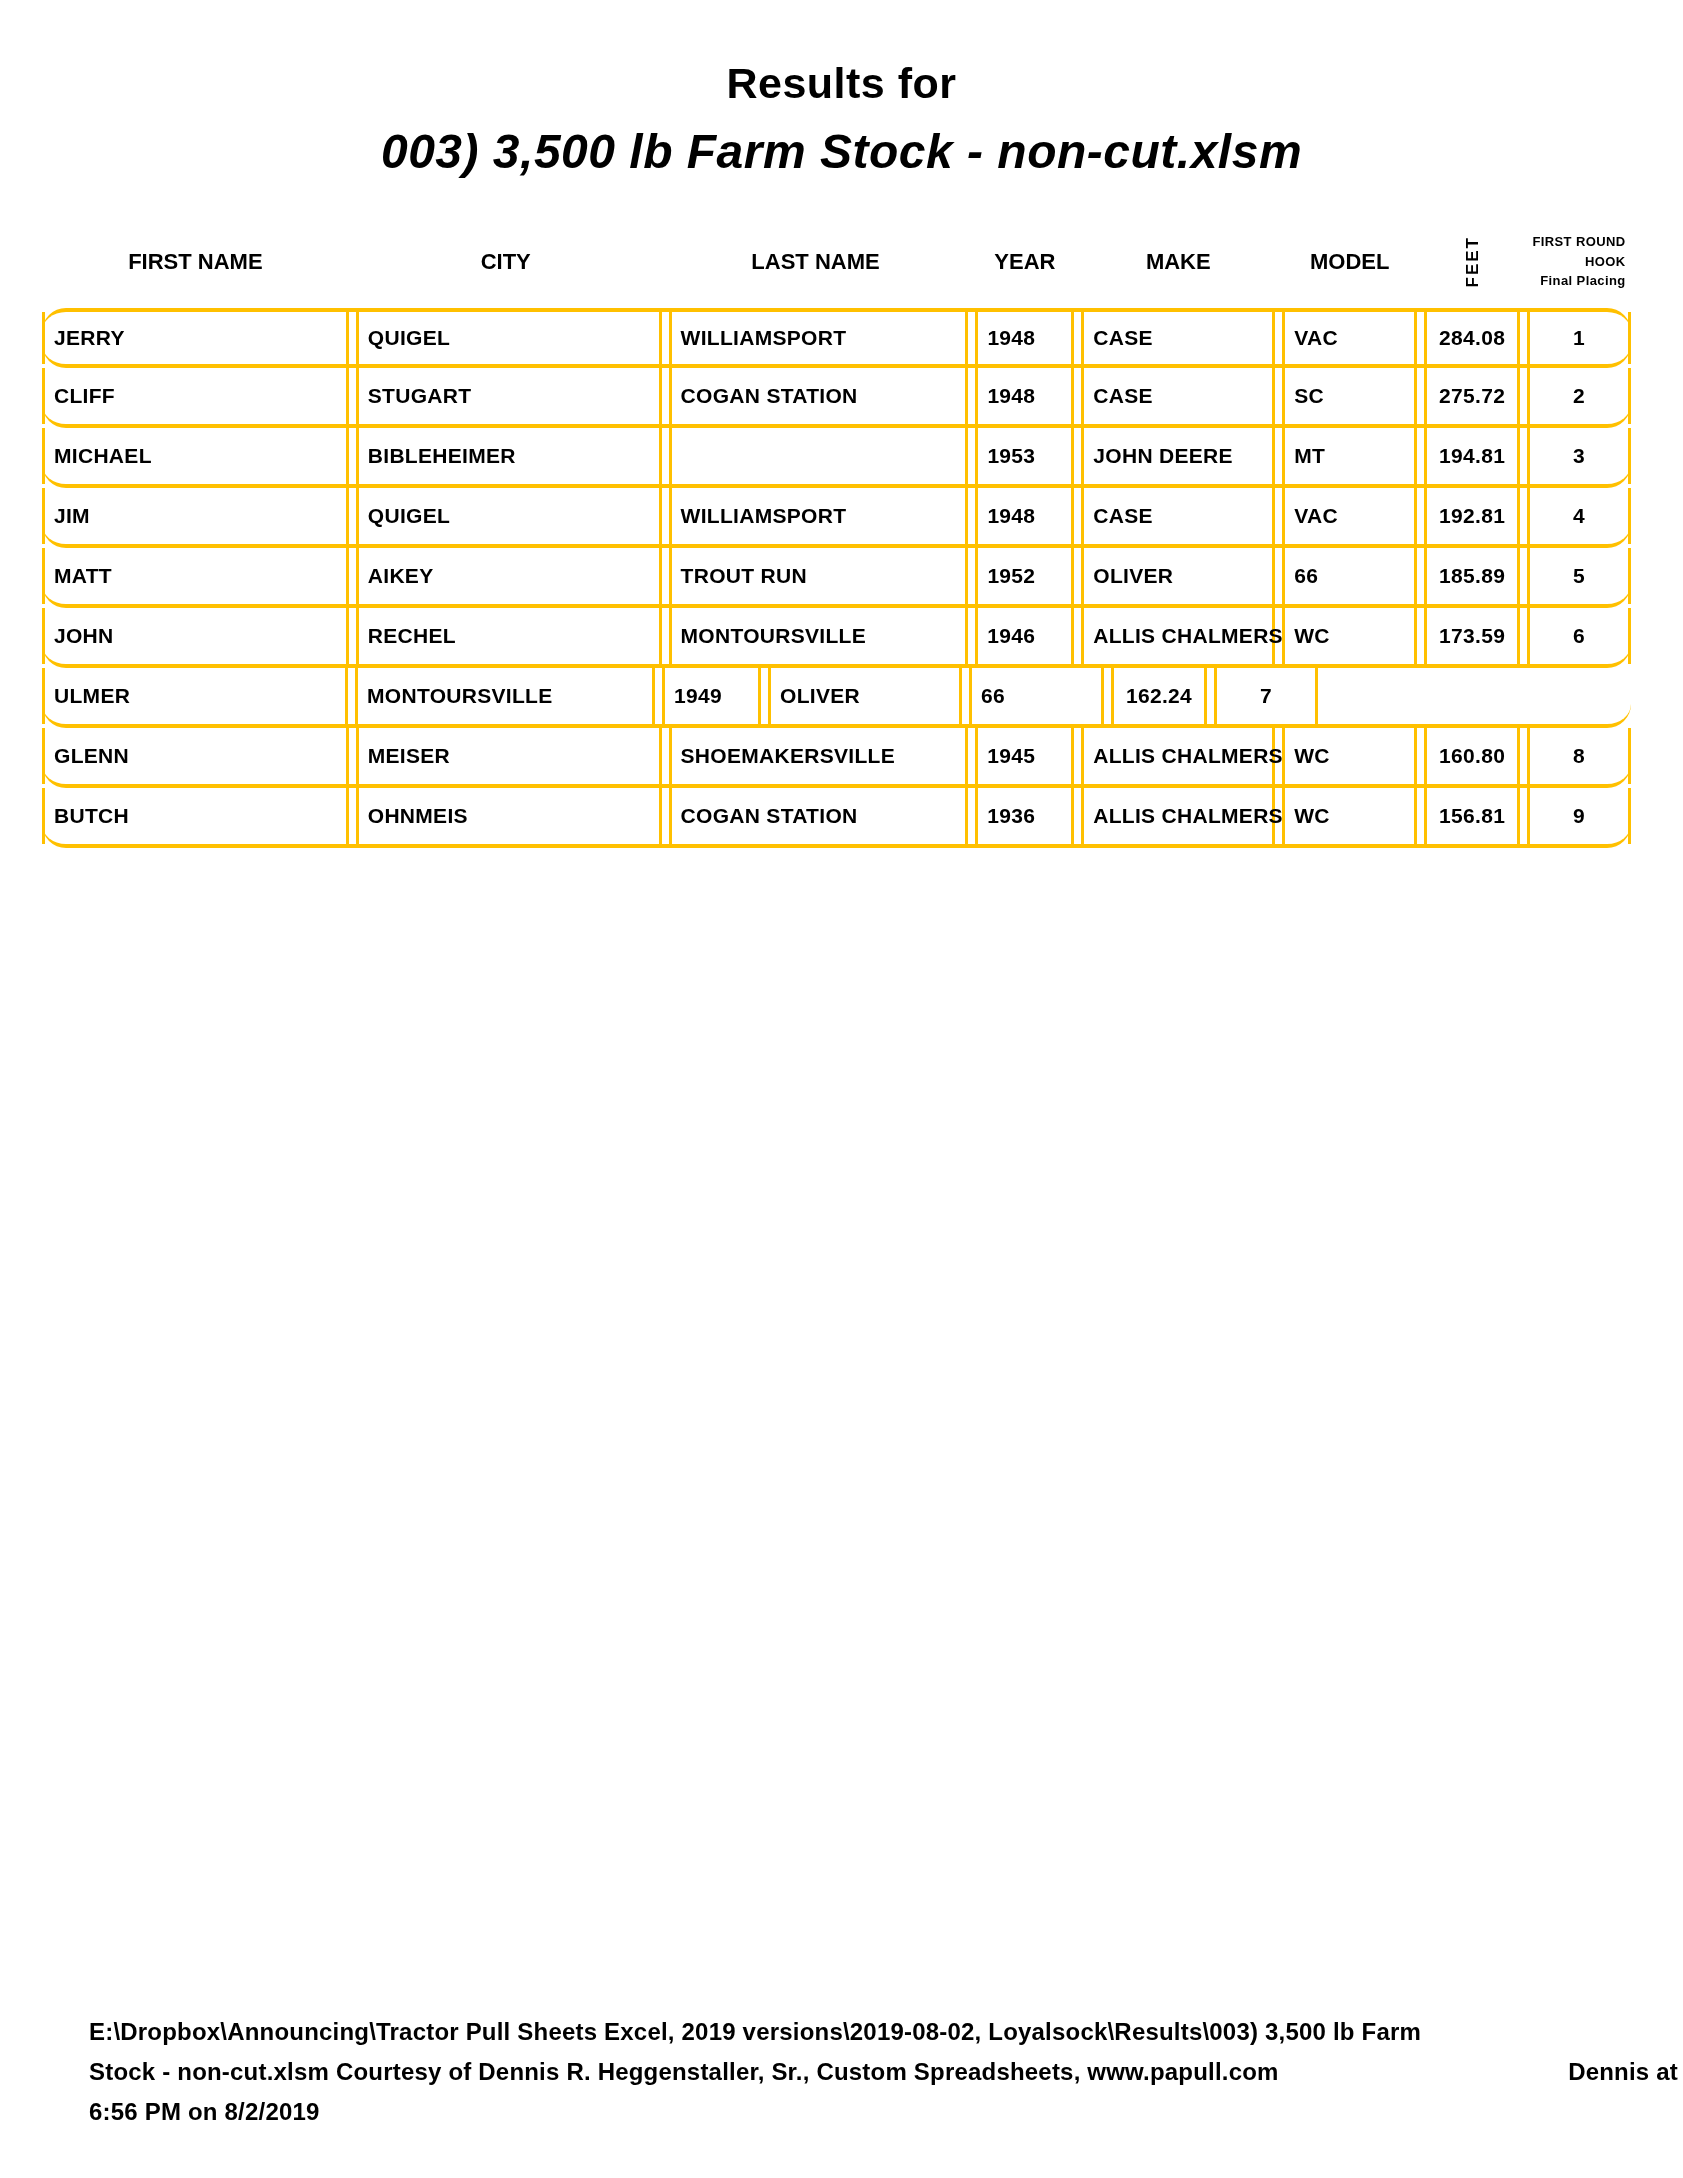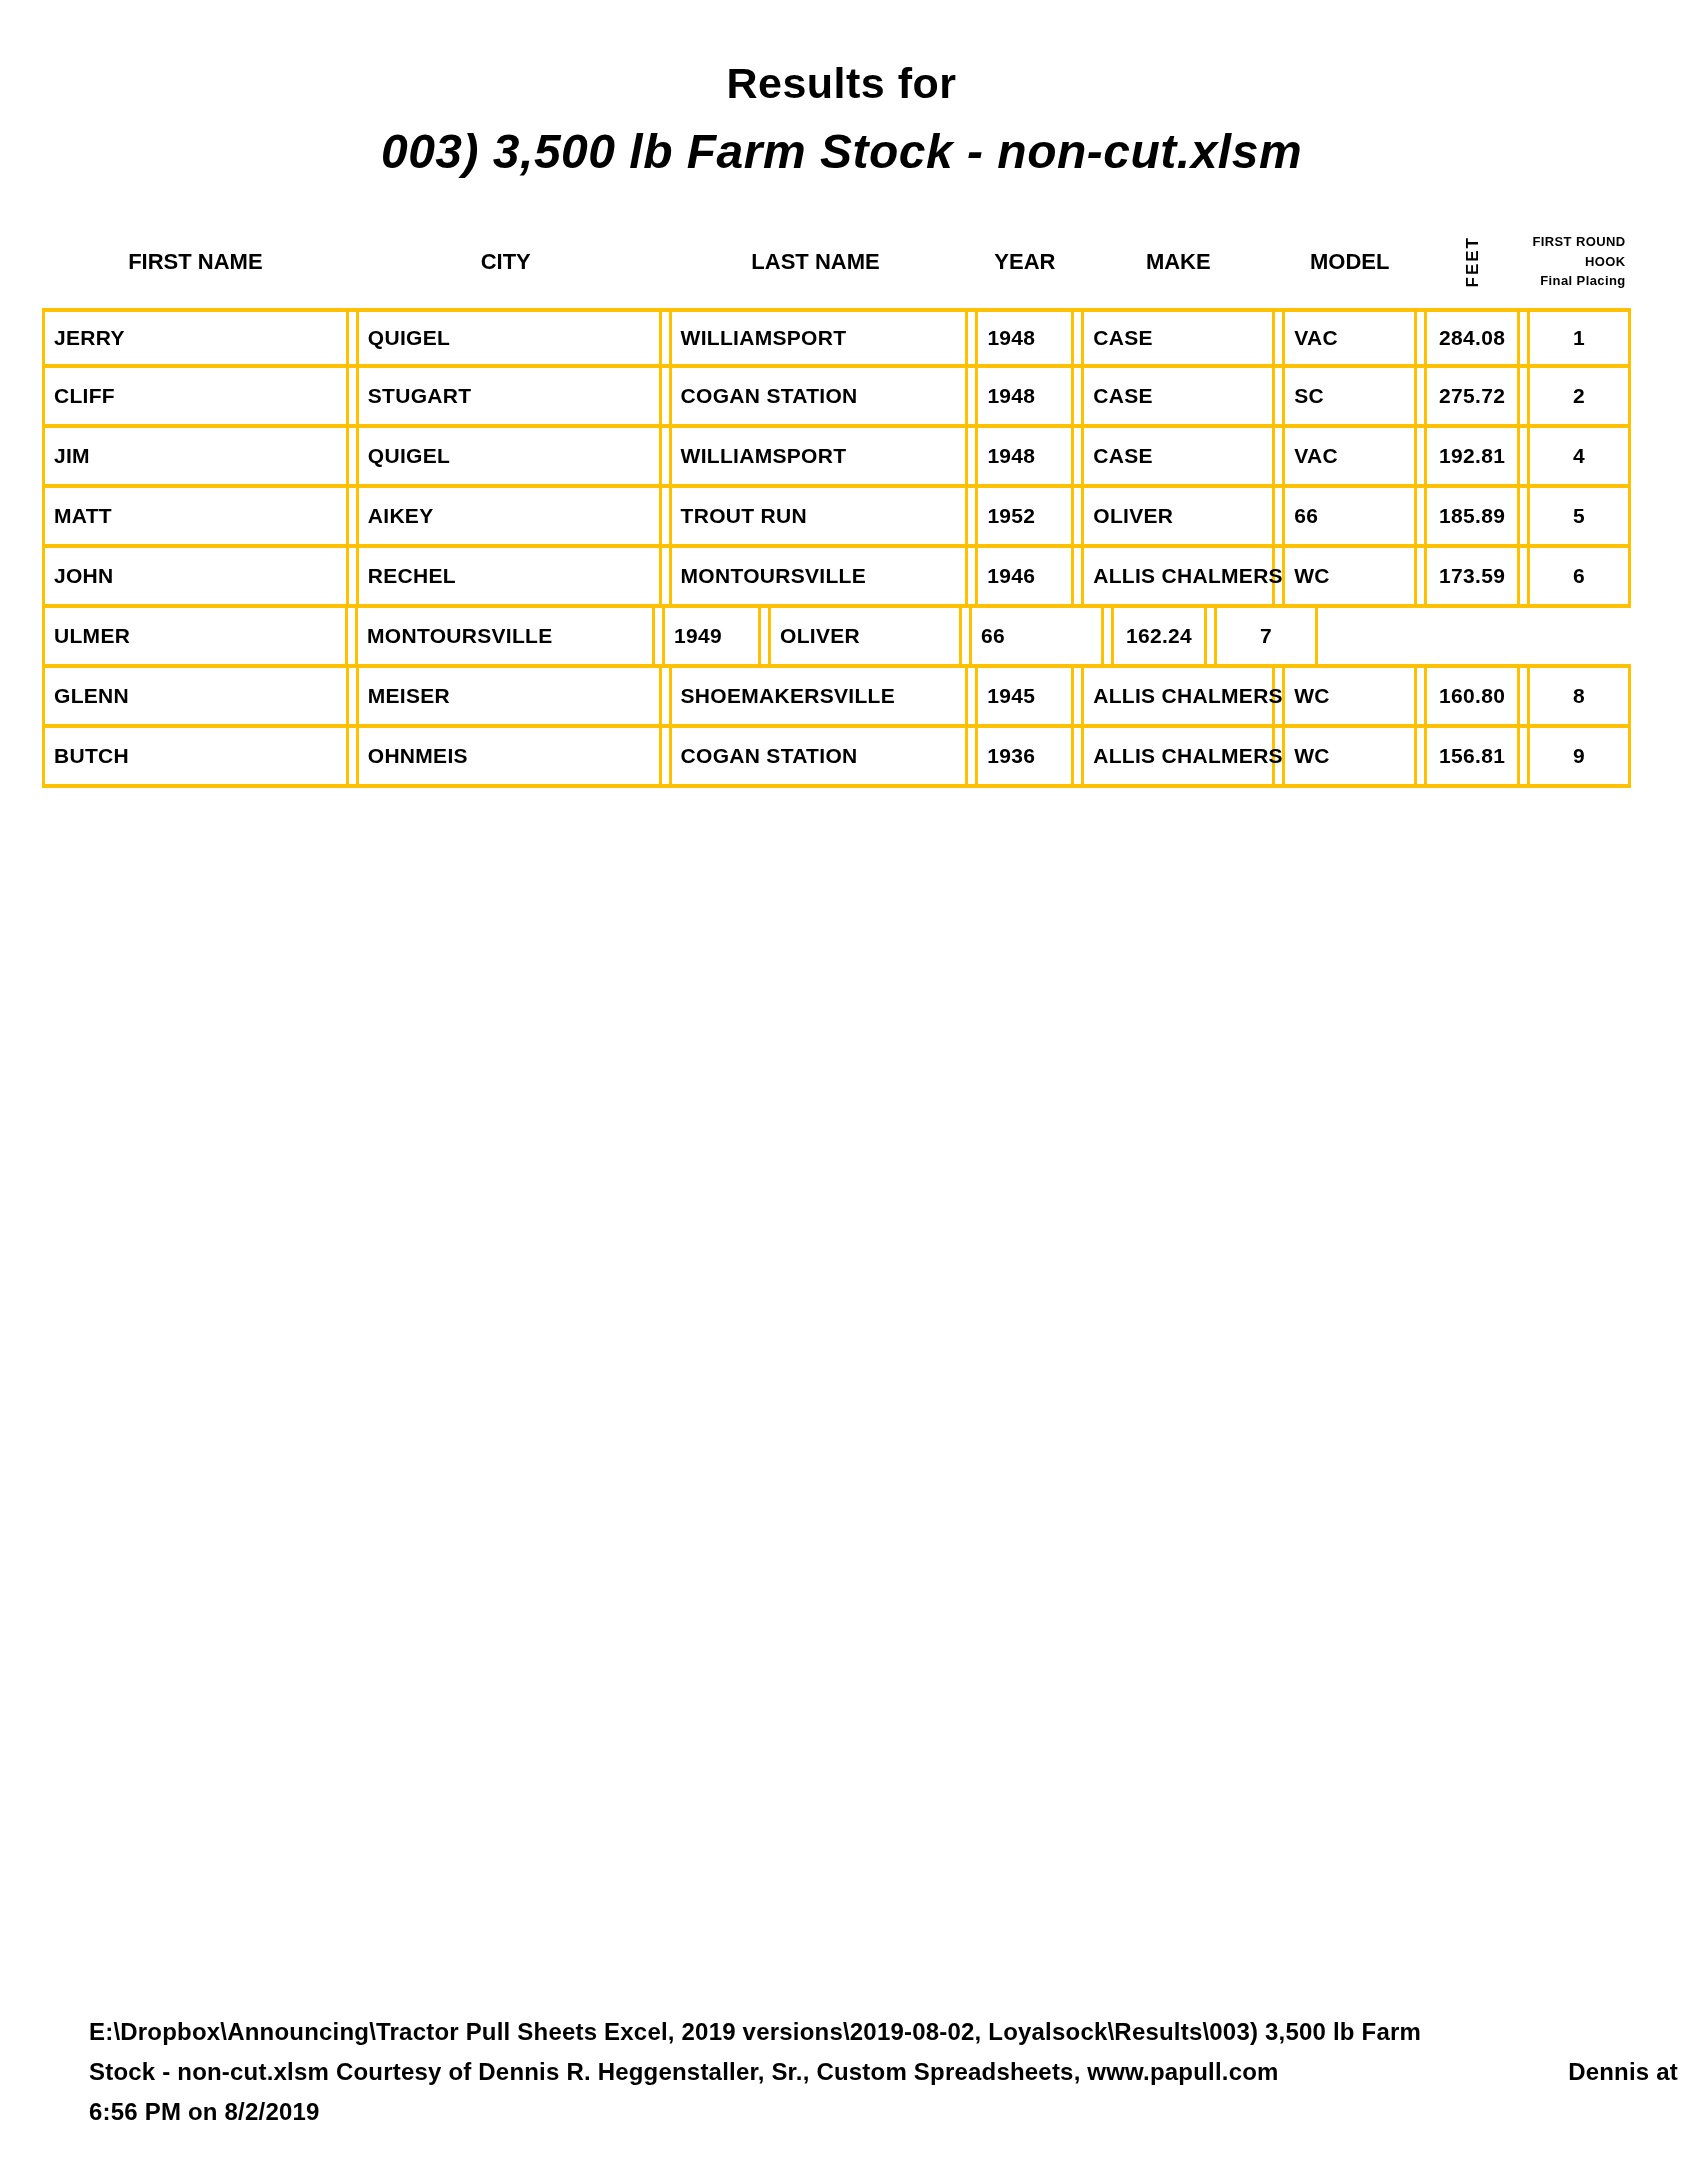--- a/index.html
+++ b/index.html
@@ -33,21 +33,21 @@
   .feet-vert{
     writing-mode:vertical-rl;transform:rotate(180deg);
     font-size:17px;font-weight:bold;letter-spacing:2px;line-height:1;
   }
   .hook{
     font-size:13px;line-height:1.5;letter-spacing:0.4px;
     font-weight:bold;text-align:right;display:block;
   }
   
   .tbody{width:100%;}
-  .trow{display:flex;align-items:stretch;height:60px;border-bottom:4px solid var(--gold);}
+  .trow{display:flex;align-items:stretch;height:60px;border-bottom:4px solid var(--gold);border-radius:24px;}
   .tbody .trow:first-child{border-top:4px solid var(--gold);}
   .cell{
     display:flex;align-items:center;height:100%;
     border-left:3px solid var(--gold);border-right:3px solid var(--gold);
     padding:0 9px;font-weight:bold;font-size:21px;letter-spacing:0.3px;
     white-space:nowrap;overflow:visible;background:transparent;
   }
   .cell:not(:last-child){margin-right:7px;}
   .al{justify-content:flex-start;}
   .ac{justify-content:center;}
@@ -103,20 +103,30 @@
         </div>
         <div class="trow">
           <div class="cell c1 al">CLIFF</div>
           <div class="cell c2 al">STUGART</div>
           <div class="cell c3 al">COGAN STATION</div>
           <div class="cell c4 al">1948</div>
           <div class="cell c5 al">CASE</div>
           <div class="cell c6 al">SC</div>
           <div class="cell c7 ac">275.72</div>
           <div class="cell c8 ac">2</div>
+        </div>
+        <div class="trow">
+          <div class="cell c1 al">MICHAEL</div>
+          <div class="cell c2 al">BIBLEHEIMER</div>
+          <div class="cell c3 al"></div>
+          <div class="cell c4 al">1953</div>
+          <div class="cell c5 al">JOHN DEERE</div>
+          <div class="cell c6 al">MT</div>
+          <div class="cell c7 ac">194.81</div>
+          <div class="cell c8 ac">3</div>
         </div>
         <div class="trow">
           <div class="cell c1 al">JIM</div>
           <div class="cell c2 al">QUIGEL</div>
           <div class="cell c3 al">WILLIAMSPORT</div>
           <div class="cell c4 al">1948</div>
           <div class="cell c5 al">CASE</div>
           <div class="cell c6 al">VAC</div>
           <div class="cell c7 ac">192.81</div>
           <div class="cell c8 ac">4</div>

